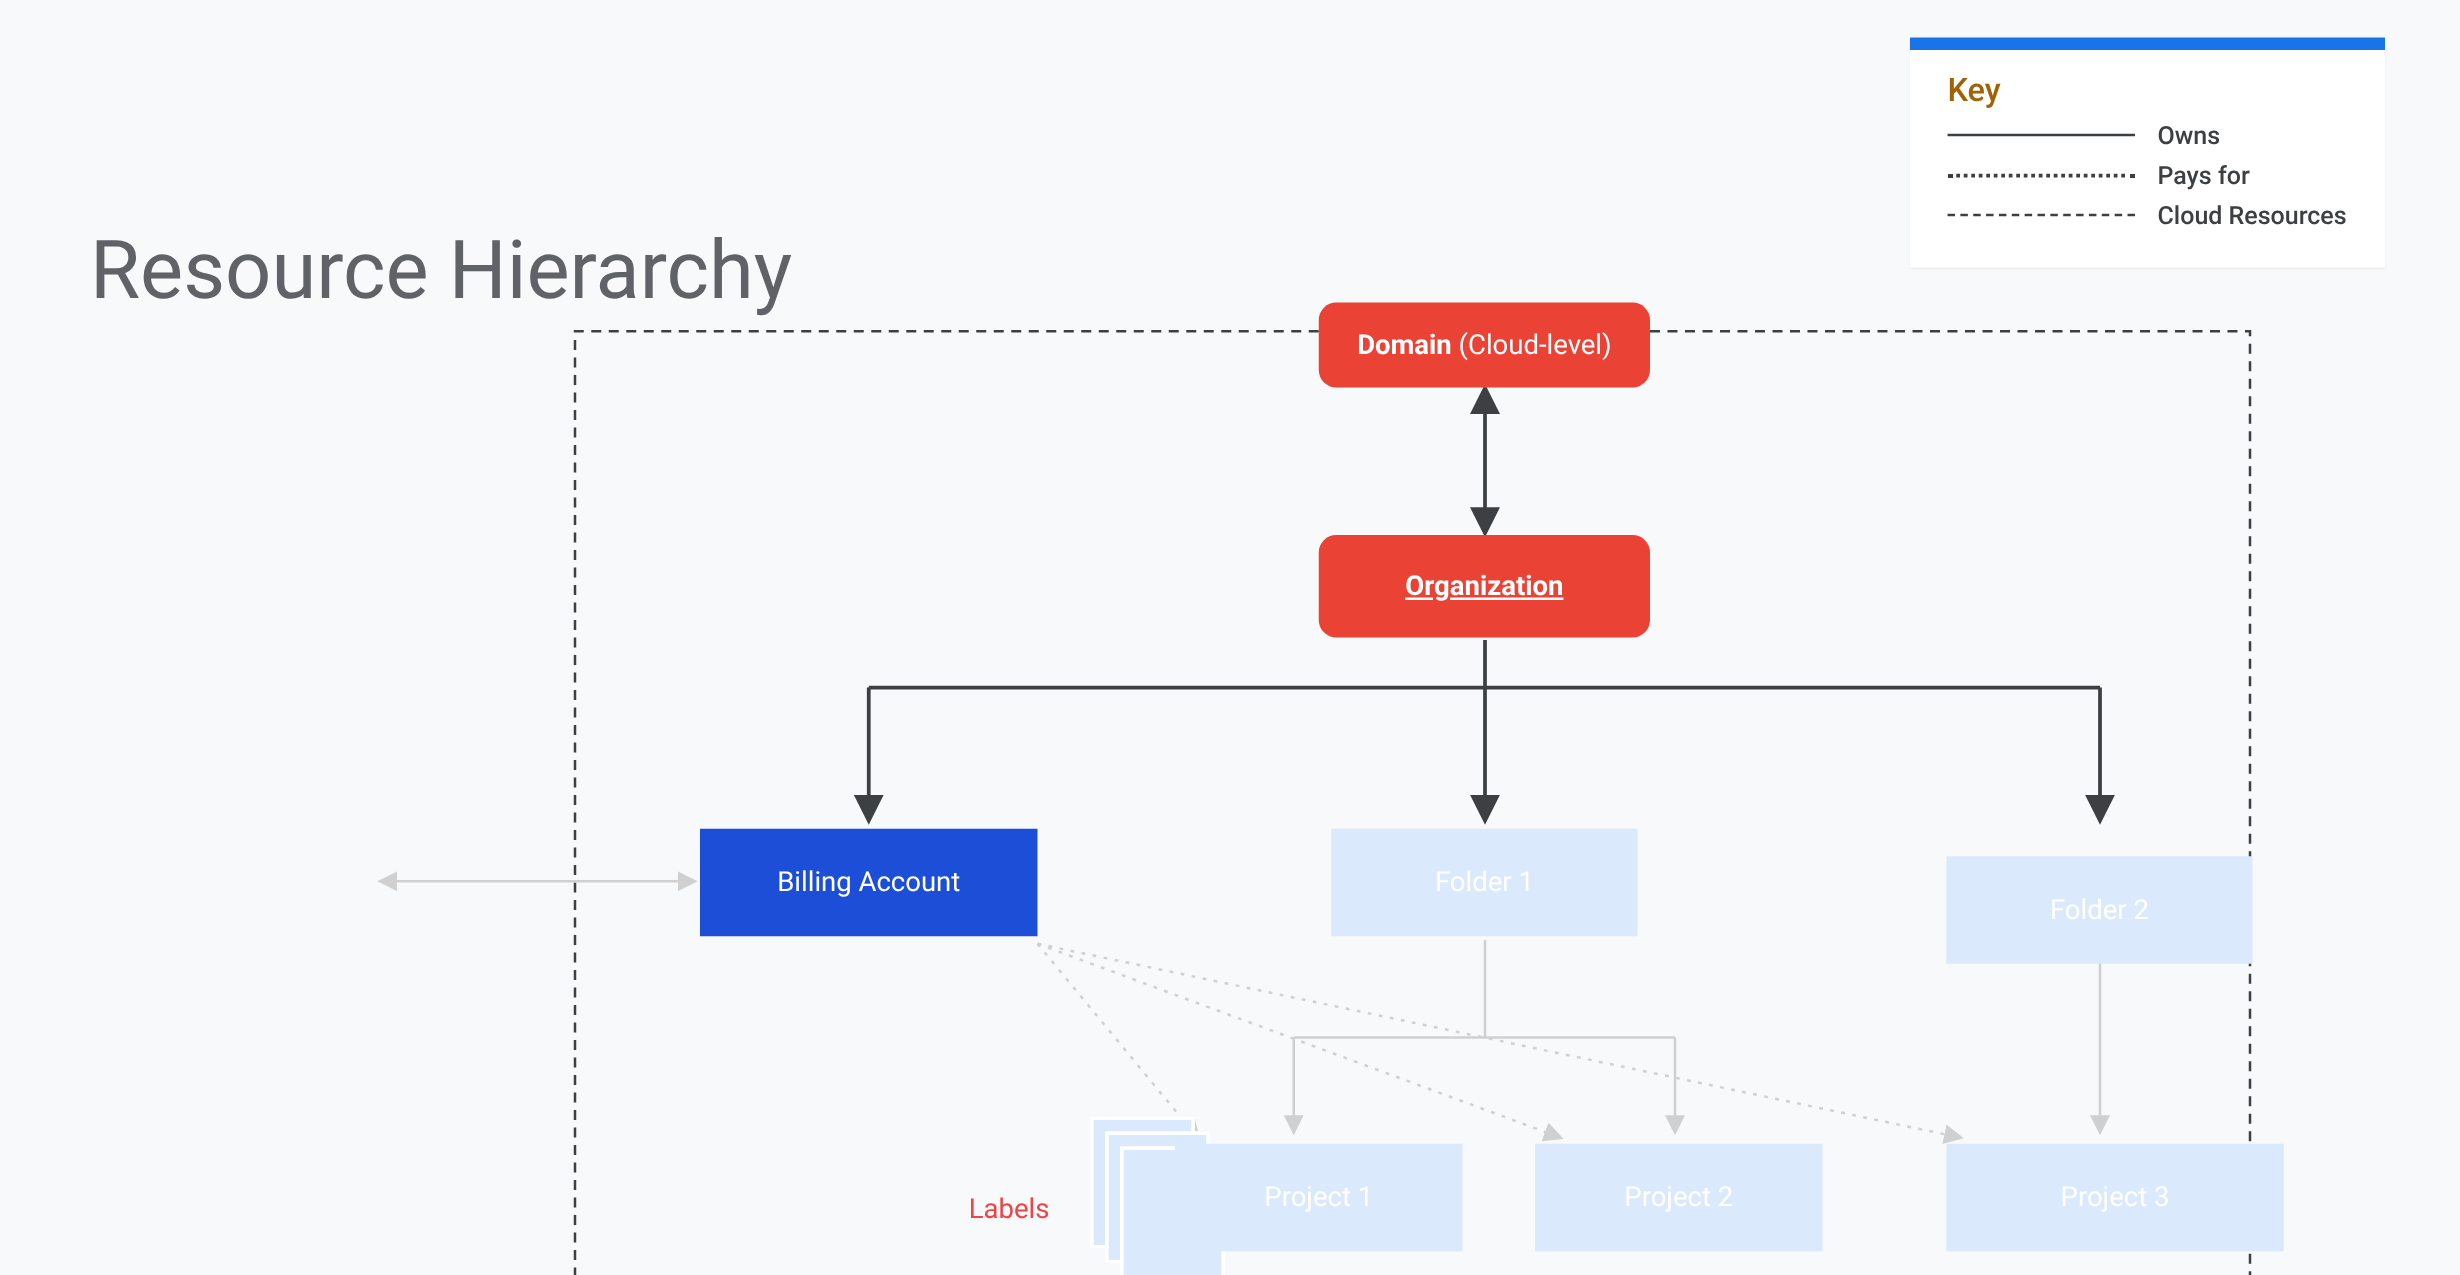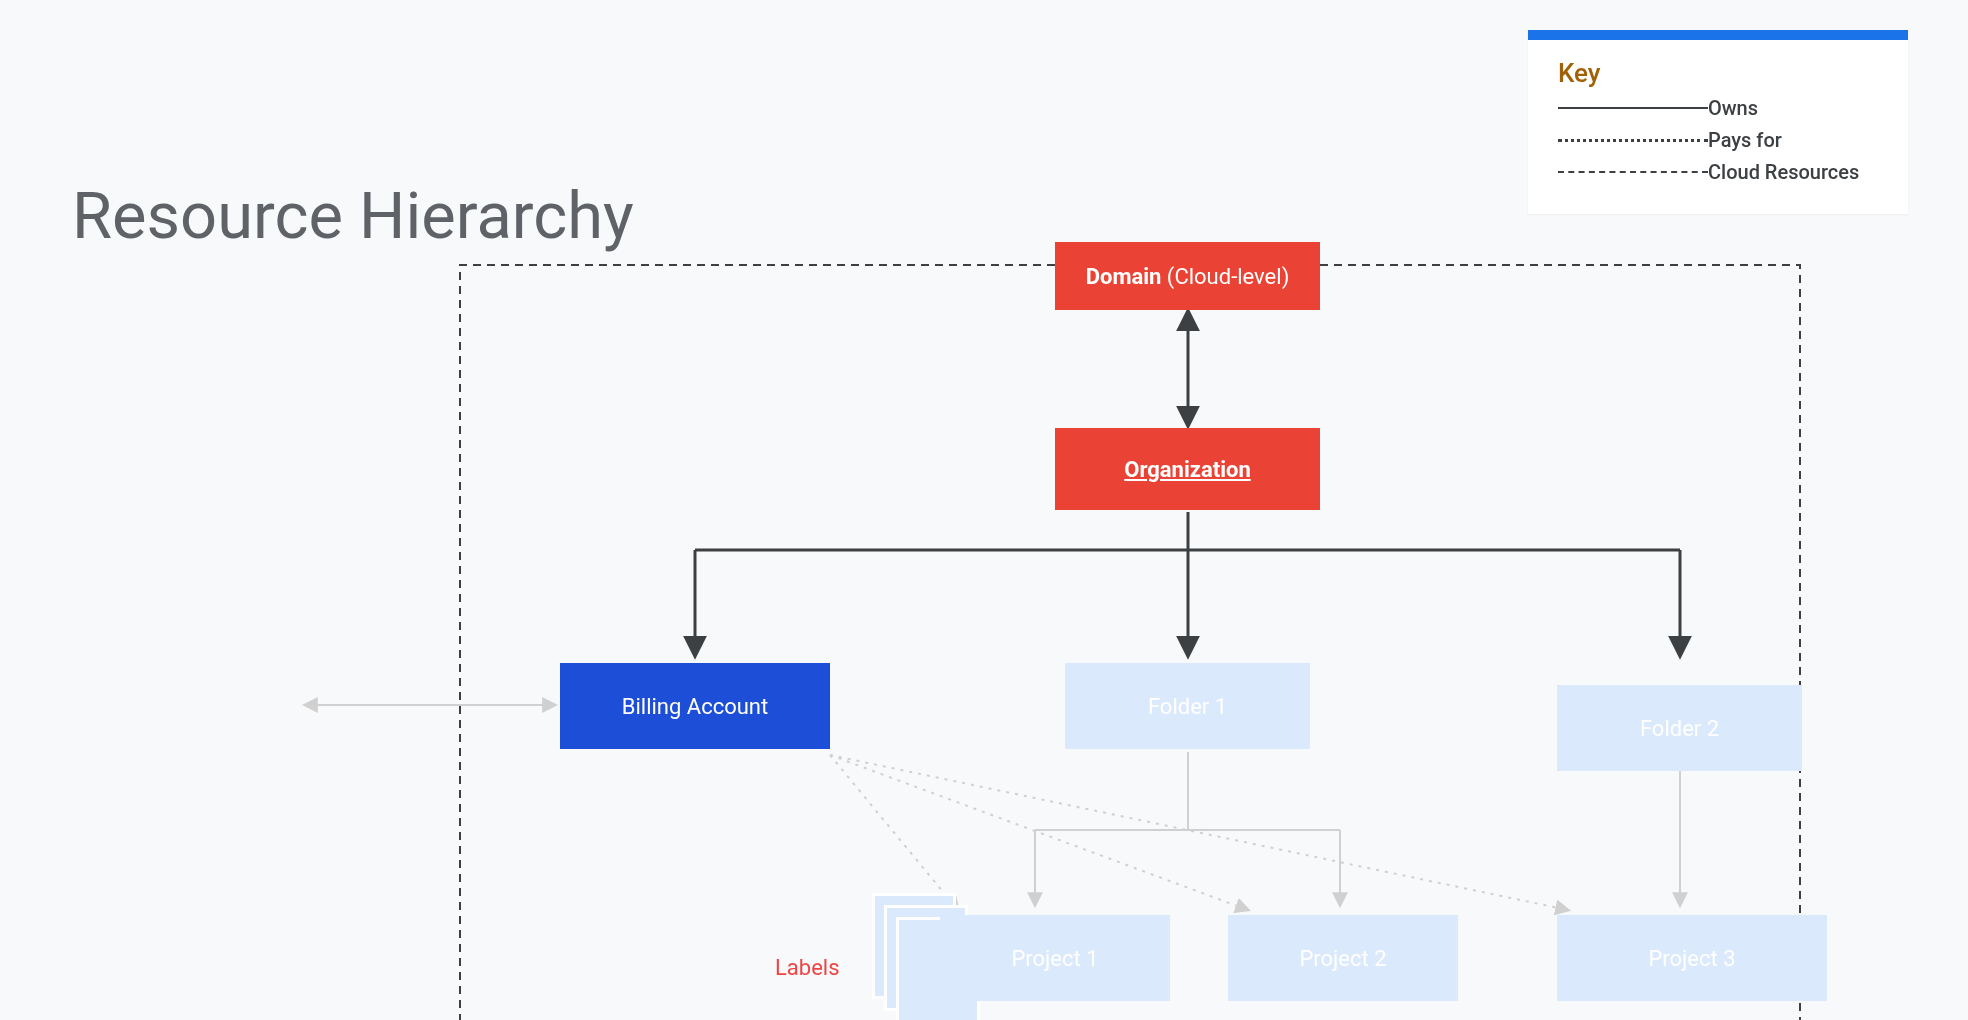--- a/index.html
+++ b/index.html
@@ -24,37 +24,37 @@
     position: absolute;
     right: 60px;
     top: 30px;
     width: 380px;
     background: #fff;
     box-shadow: 0 1px 2px rgba(0,0,0,0.05);
   }
   .legend-bar { height: 10px; background: #1a73e8; }
   .legend-body { padding: 18px 24px 22px 30px; }
   .legend-title { color: #a16207; font-size: 26px; font-weight: 500; margin-bottom: 8px; }
-  .legend-row { display: flex; align-items: center; margin-bottom: 8px; }
+  .legend-row { display: flex; align-items: center; gap: 18px; margin-bottom: 8px; }
   .legend-line { width: 150px; height: 2px; }
   .line-solid { background: #3c4043; }
   .line-dotted { border-top: 3px dotted #3c4043; height: 0; }
   .line-dashed { border-top: 2px dashed #3c4043; height: 0; }
   .legend-label { color: #3c4043; font-size: 20px; font-weight: 500; line-height: 24px; }
 
   .node {
     position: absolute;
     display: flex;
     align-items: center;
     justify-content: center;
     text-align: center;
     font-size: 22px;
     box-sizing: border-box;
   }
-  .node.red { background: #ea4335; color: #fff; }
+  .node.red { background: #ea4335; color: #fff; border-radius: 14px; }
   .node.red b { font-weight: 700; }
   .node.faded-yellow { background: #fdefd8; color: #fff; }
   .node.faded-green { background: #1d4ed8; color: #fff; }
   .node.faded-blue { background: #dbe9fc; color: #fff; }
 
   .labels-text {
     position: absolute;
     color: #ef4444;
     font-size: 22px;
   }

